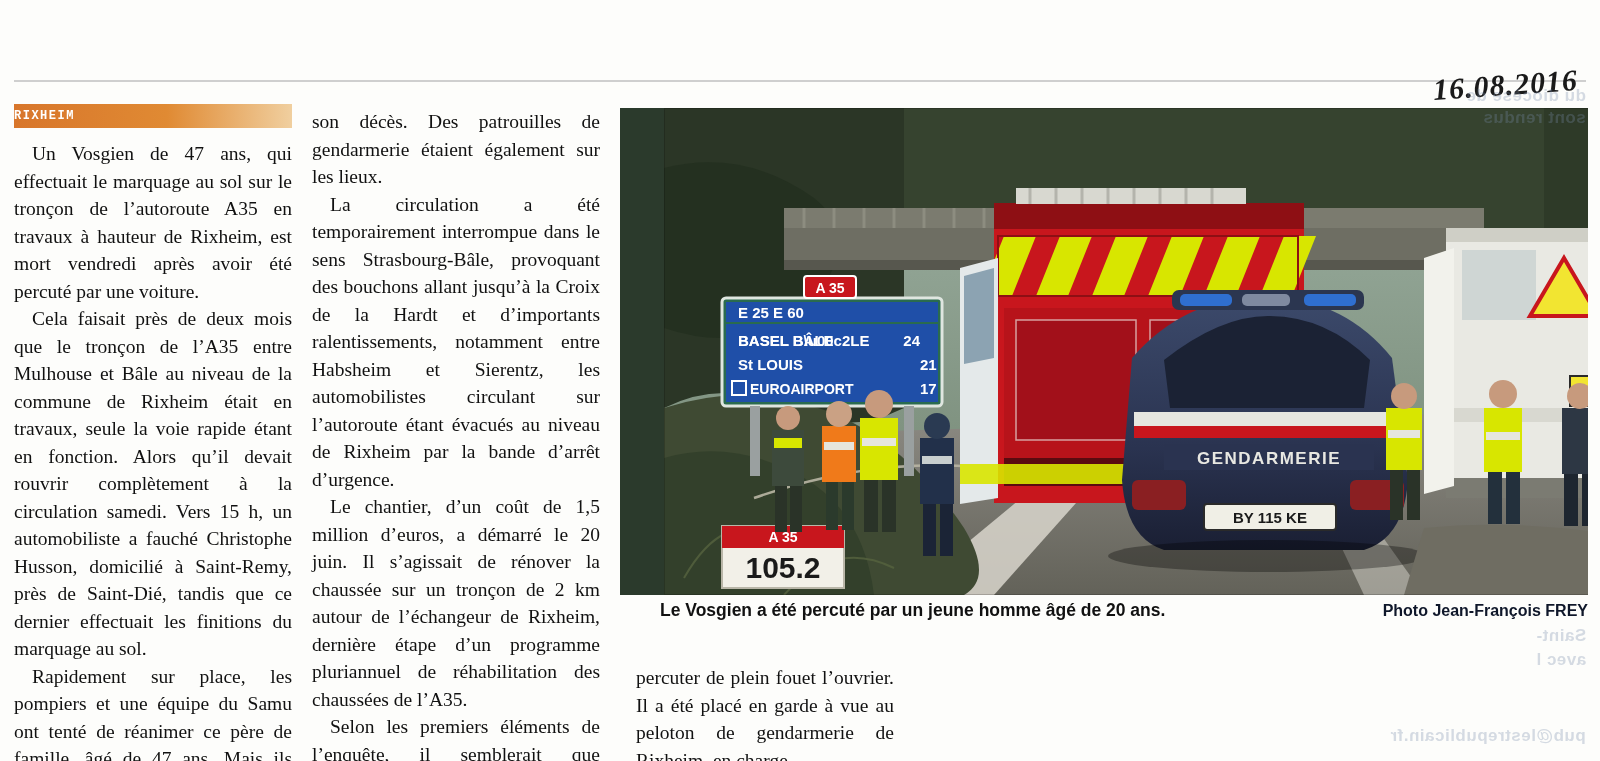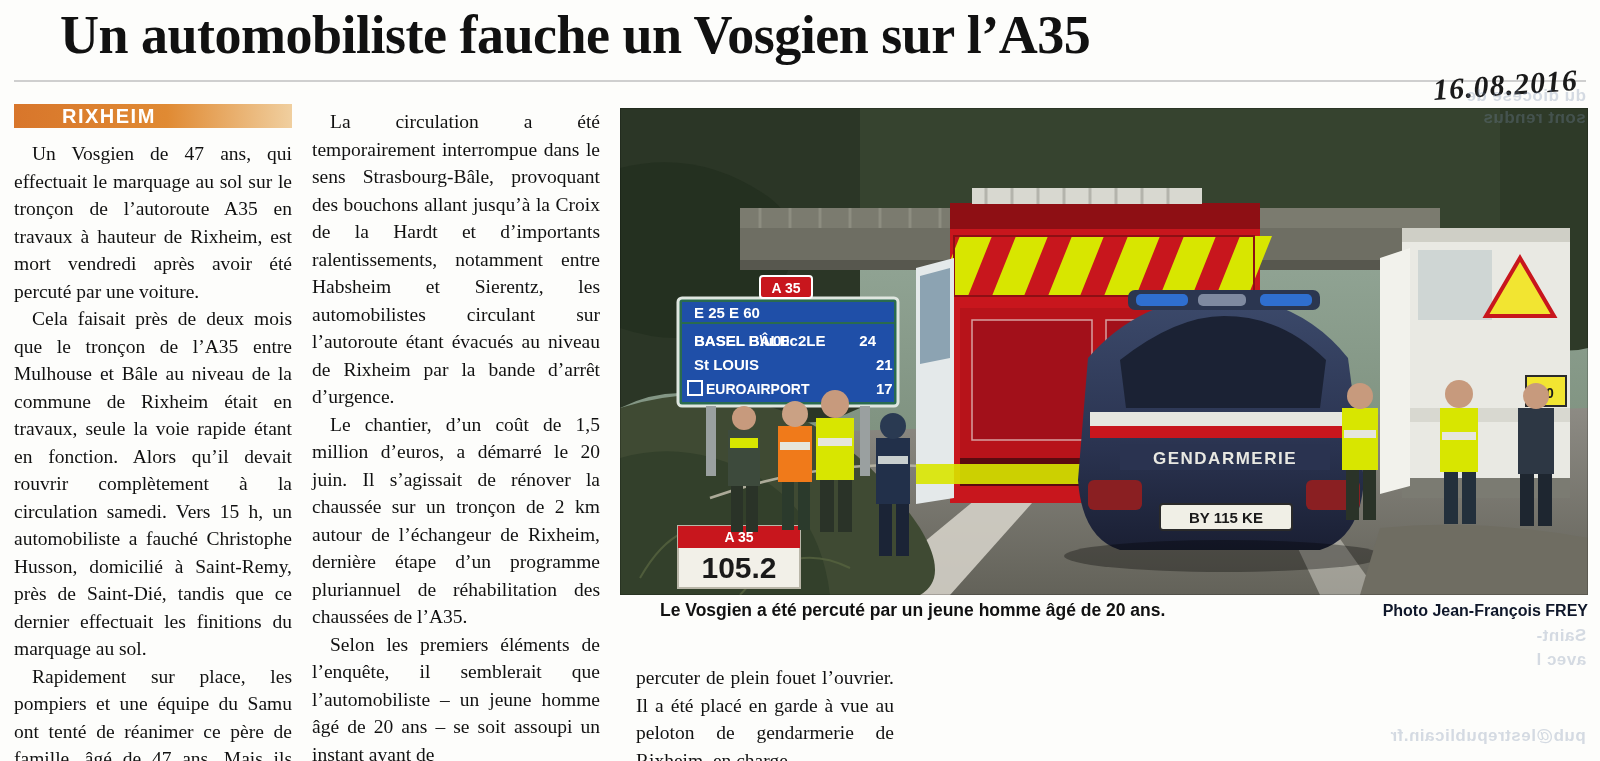--- a/index.html
+++ b/index.html
@@ -71,38 +71,38 @@
   #col2 { left: 312px; top: 108px; width: 288px; }
 
   .locbadge {
     position: absolute;
     left: 14px;
     top: 104px;
     width: 278px;
     height: 24px;
     background: linear-gradient(90deg,#d8762b 0%, #e08a33 55%, #f0cf9f 100%);
     color: #ffffff;
-    font-family: Liberation Sans, sans-serif;
-    font-weight: bold;
-    font-size: 20px;
+    font-family: Liberation Mono, monospace;
+    font-weight: bold;
+    font-size: 12px;
     letter-spacing: 1.5px;
     display: flex;
     align-items: center;
-    padding-left: 48px;
   }
 
   
   #photo {
     position: absolute;
     left: 620px;
     top: 108px;
     width: 968px;
     height: 487px;
     overflow: hidden;
     background: #2b3a2c;
+    padding-left: 44px;
   }
   #photo svg { display: block; }
 
   .caption {
     position: absolute;
     left: 620px;
     top: 600px;
     width: 700px;
     font-family: "Liberation Sans", sans-serif;
     font-weight: bold;
@@ -151,33 +151,33 @@
   #ghost2 { right: 14px; top: 108px; }
   #ghost3 { right: 14px; top: 626px; }
   #ghost4 { right: 14px; top: 650px; }
   #ghost5 { right: 14px; top: 726px; }
 </style>
 </head>
 <body>
 
 <div id="page">
 
-  <div class="headline">Un automobiliste fauche un Vosgien sur l’A35</div>
   <div class="headrule"></div>
   <div class="handdate">16.08.2016</div>
 
   <div class="locbadge">RIXHEIM</div>
 
   <div class="col" id="col1">
     <p class="first">Un Vosgien de 47 ans, qui effectuait le marquage au sol sur le tronçon de l’autoroute A35 en travaux à hauteur de Rixheim, est mort vendredi après avoir été percuté par une voiture.</p>
     <p>Cela faisait près de deux mois que le tronçon de l’A35 entre Mulhouse et Bâle au niveau de la commune de Rixheim était en travaux, seule la voie rapide étant en fonction. Alors qu’il devait rouvrir complètement à la circulation samedi. Vers 15 h, un automobiliste a fauché Christophe Husson, domicilié à Saint-Remy, près de Saint-Dié, tandis que ce dernier effectuait les finitions du marquage au sol.</p>
     <p>Rapidement sur place, les pompiers et une équipe du Samu ont tenté de réanimer ce père de famille, âgé de 47 ans. Mais ils n’ont pu que constater</p>
   </div>
 
   <div class="col" id="col2">
+    <p style="text-indent:0">son décès. Des patrouilles de gendarmerie étaient également sur les lieux.</p>
     <p>La circulation a été temporairement interrompue dans le sens Strasbourg-Bâle, provoquant des bouchons allant jusqu’à la Croix de la Hardt et d’importants ralentissements, notamment entre Habsheim et Sierentz, les automobilistes circulant sur l’autoroute étant évacués au niveau de Rixheim par la bande d’arrêt d’urgence.</p>
     <p>Le chantier, d’un coût de 1,5 million d’euros, a démarré le 20 juin. Il s’agissait de rénover la chaussée sur un tronçon de 2 km autour de l’échangeur de Rixheim, dernière étape d’un programme pluriannuel de réhabilitation des chaussées de l’A35.</p>
     <p>Selon les premiers éléments de l’enquête, il semblerait que l’automobiliste – un jeune homme âgé de 20 ans – se soit assoupi un instant avant de</p>
   </div>
 
   <div id="photo">
     <svg width="968" height="487" viewBox="0 0 968 487" xmlns="http://www.w3.org/2000/svg">
       <defs>
         <linearGradient id="sky" x1="0" y1="0" x2="0" y2="1">
           <stop offset="0%" stop-color="#9fb2a4"></stop>

